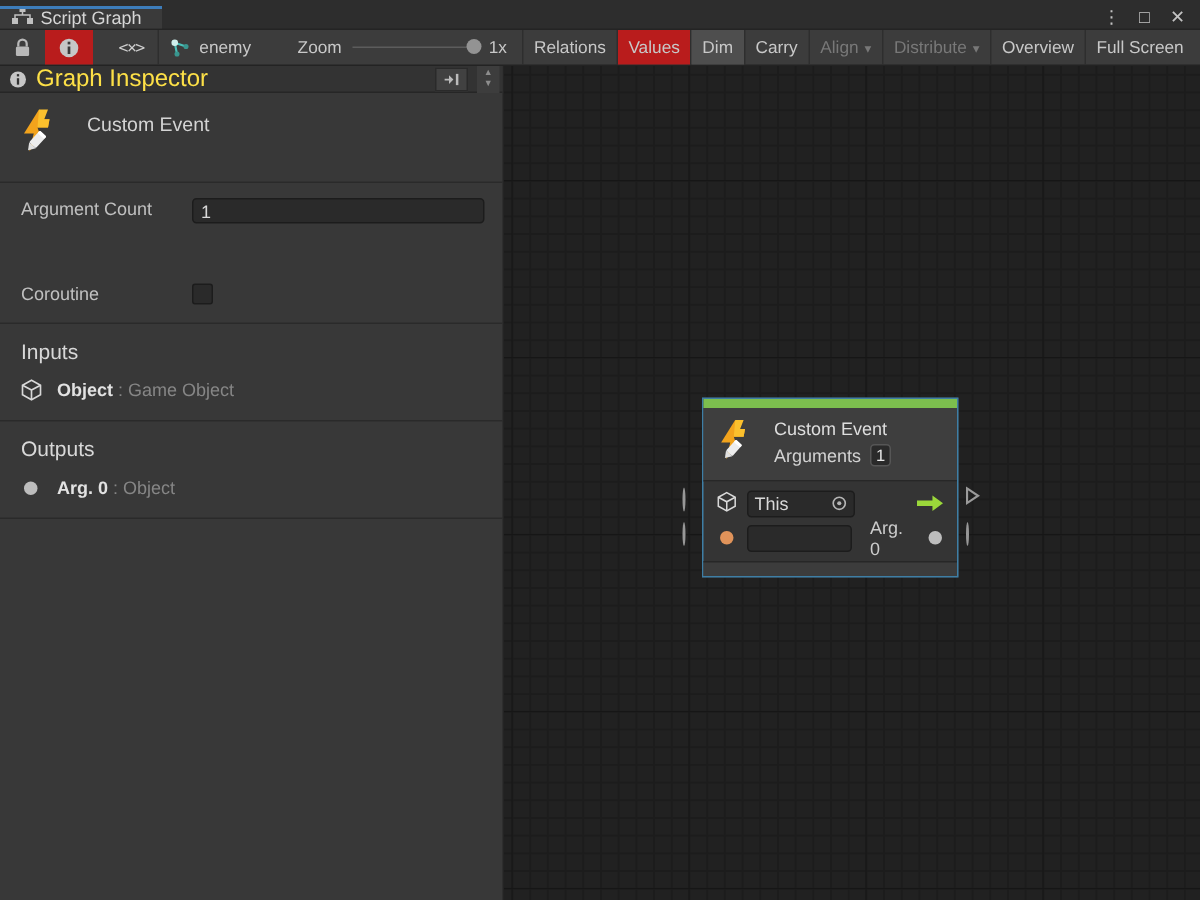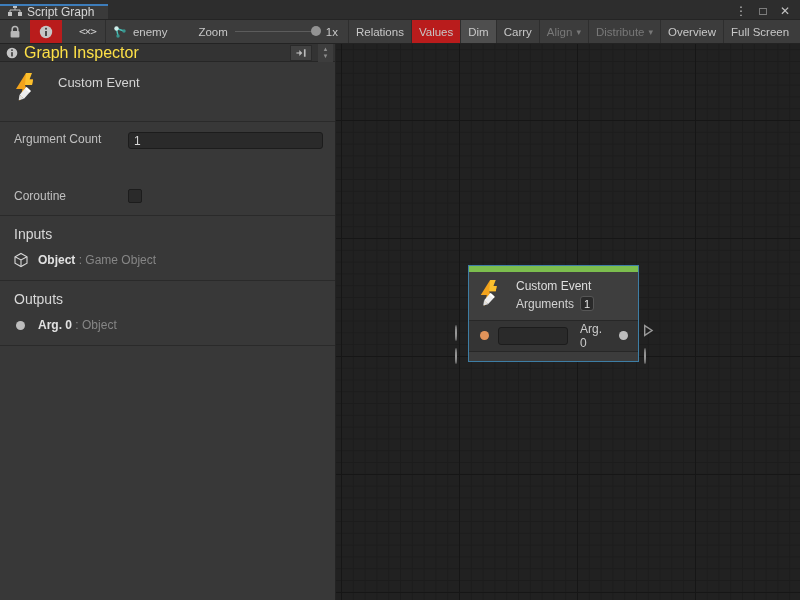--- a/index.html
+++ b/index.html
@@ -259,20 +259,41 @@
         <span>
           <div class="node-title">Custom Event</div>
           <div class="node-args">
             <span>Arguments</span>
             <span class="mini-box">1</span>
           </div>
         </span>
       </div>
       <div class="node-body">
         <div class="node-row">
+          <span>
+            <svg width="15" height="15" viewBox="0 0 16 16">
+                <path d="M8 1.5 14 4.8v6.4L8 14.5 2 11.2V4.8Z" fill="none" stroke="#d8d8d8" stroke-width="1.1"></path>
+                <path d="M2 4.8 8 8l6-3.2M8 8v6.5" fill="none" stroke="#d8d8d8" stroke-width="1.1"></path>
+              </svg>
+          </span>
+          <span class="this-field">
+            <span class="grow">This</span>
+            <svg width="11" height="11" viewBox="0 0 12 12">
+                <circle cx="6" cy="6" r="4.4" fill="none" stroke="#b5b5b5" stroke-width="1.2"></circle>
+                <circle cx="6" cy="6" r="1.5" fill="#b5b5b5"></circle>
+              </svg>
+          </span>
+          <span class="row-spacer"></span>
+          <span style="display:flex;">
+            <svg width="20" height="13" viewBox="0 0 18 12">
+                <path d="M1 4.3h9.5V1.2L17 6l-6.5 4.8V7.7H1Z" fill="#9bd83a"></path>
+              </svg>
+          </span>
+        </div>
+        <div class="node-row">
           <span class="dot dot-orange" style="margin:0 3px;"></span>
           <span class="empty-field"></span>
           <span class="row-spacer"></span>
           <span class="arg-label">Arg. 0</span>
           <span class="dot dot-gray" style="margin:0 2px;"></span>
         </div>
       </div>
       <div class="node-footer"></div>
 
       <span class="port" style="left:-14px; top:60px;"><span class="port-circle"></span></span>

